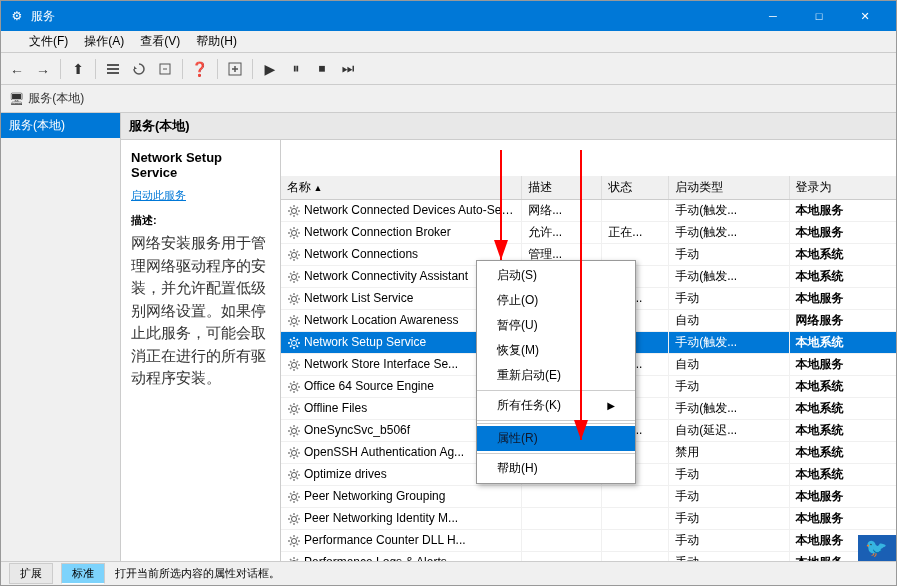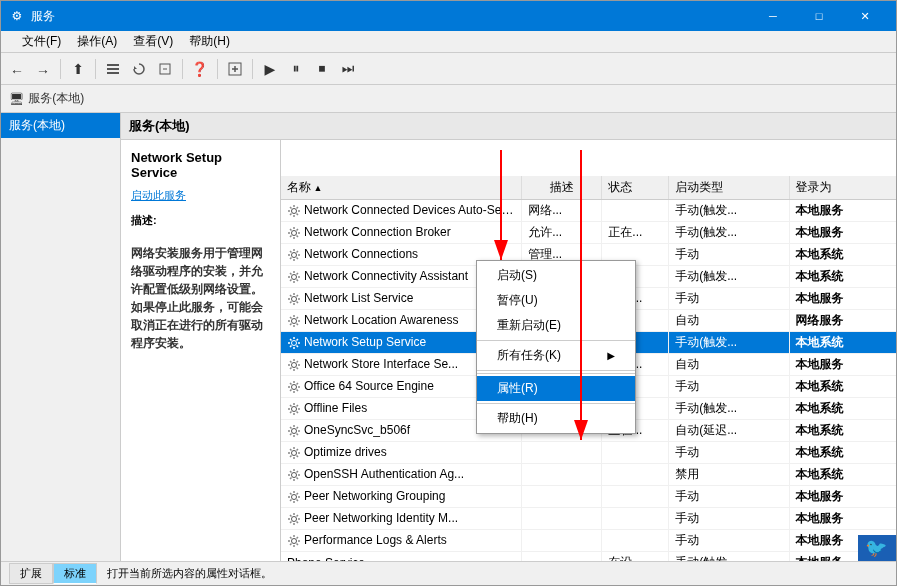--- a/index.html
+++ b/index.html
@@ -59,21 +59,21 @@
       cursor: pointer;
       background: transparent;
     }
 
     
     .menu-bar {
       background: #f0f0f0;
       height: 22px;
       display: flex;
       align-items: center;
-      padding: 0 13px;
+      padding: 0 20px;
       border-bottom: 1px solid #ccc;
       flex-shrink: 0;
     }
     .menu-item {
       padding: 2px 8px;
       cursor: pointer;
       font-size: 12px;
     }
 
     
@@ -187,28 +187,27 @@
     }
     .desc-link {
       color: #0078d7;
       text-decoration: underline;
       cursor: pointer;
       font-size: 11px;
     }
     .desc-subtitle {
       font-weight: bold;
       margin-top: 10px;
-      margin-bottom: 16px;
+      margin-bottom: 4px;
       font-size: 11px;
     }
     .desc-text {
-      font-size: 12px;
+      font-size: 15px;
       color: #333;
       line-height: 1.5;
-      font-weight: bold;
     }
 
     
     .services-list {
       flex: 1;
       overflow: hidden;
       position: relative;
     }
 
     
@@ -262,42 +261,42 @@
       padding: 2px 0;
       font-size: 12px;
     }
     .ctx-item {
       padding: 4px 20px;
       cursor: pointer;
       display: flex;
       align-items: center;
       justify-content: space-between;
     }
-    .ctx-item.highlighted { background: #0078d7; color: #ffffff; }
+    .ctx-item.highlighted { background: #0078d7; color: #0f172a; }
     .ctx-sep {
       height: 1px;
       background: #ccc;
       margin: 2px 0;
     }
     .ctx-arrow { font-size: 10px; }
 
     
     .status-bar {
       height: 24px;
       background: #f0f0f0;
       border-top: 1px solid #ccc;
       display: flex;
       align-items: center;
       padding: 0 8px;
       font-size: 11px;
       flex-shrink: 0;
     }
     .status-bar-tabs {
       display: flex;
-      gap: 0;
+      gap: 8px;
     }
     .status-tab {
       padding: 2px 10px;
       border: 1px solid #ccc;
       background: #e8e8e8;
       font-size: 11px;
       cursor: pointer;
     }
     .status-tab.active {
       background: #7dd3fc;
@@ -426,21 +425,21 @@
           <div class="desc-subtitle">描述:</div>
           <div class="desc-text">网络安装服务用于管理网络驱动程序的安装，并允许配置低级别网络设置。如果停止此服务，可能会取消正在进行的所有驱动程序安装。</div>
         </div>
 
         <div class="services-list">
           <div class="table-wrapper">
             <table class="svc-table">
               <thead>
                 <tr>
                   <th class="sort-asc" style="min-width:180px;">名称</th>
-                  <th style="min-width:60px;text-align:center;">描述</th>
+                  <th style="min-width:60px;">描述</th>
                   <th style="min-width:50px;">状态</th>
                   <th style="min-width:90px;">启动类型</th>
                   <th style="min-width:80px;">登录为</th>
                 </tr>
               </thead>
               <tbody id="table-body">
 
               <tr>
     <td><svg width="14" height="14" viewBox="0 0 14 14" style="vertical-align:middle;margin-right:3px;">
                         <circle cx="7" cy="7" r="2.5" fill="none" stroke="#555" stroke-width="1"></circle>
@@ -548,51 +547,61 @@
                       </svg>OneSyncSvc_b506f</td>
     <td></td>
     <td>正在...</td>
     <td>自动(延迟...</td>
     <td>本地系统</td>
   </tr>
                   <tr>
     <td><svg width="14" height="14" viewBox="0 0 14 14" style="vertical-align:middle;margin-right:3px;">
                         <circle cx="7" cy="7" r="2.5" fill="none" stroke="#555" stroke-width="1"></circle>
                         <path d="M7 1 L7 3 M7 11 L7 13 M1 7 L3 7 M11 7 L13 7 M3 3 L4.5 4.5 M9.5 9.5 L11 11 M11 3 L9.5 4.5 M4.5 9.5 L3 11" stroke="#888" stroke-width="1.5"></path>
+                      </svg>OpenSSH Authentication Ag...</td>
+    <td></td>
+    <td></td>
+    <td>禁用</td>
+    <td>本地系统</td>
+  </tr>
+                  <tr>
+    <td><svg width="14" height="14" viewBox="0 0 14 14" style="vertical-align:middle;margin-right:3px;">
+                        <circle cx="7" cy="7" r="2.5" fill="none" stroke="#555" stroke-width="1"></circle>
+                        <path d="M7 1 L7 3 M7 11 L7 13 M1 7 L3 7 M11 7 L13 7 M3 3 L4.5 4.5 M9.5 9.5 L11 11 M11 3 L9.5 4.5 M4.5 9.5 L3 11" stroke="#888" stroke-width="1.5"></path>
                       </svg>Optimize drives</td>
     <td></td>
     <td></td>
     <td>手动</td>
     <td>本地系统</td>
   </tr>
                   <tr>
     <td><svg width="14" height="14" viewBox="0 0 14 14" style="vertical-align:middle;margin-right:3px;">
                         <circle cx="7" cy="7" r="2.5" fill="none" stroke="#555" stroke-width="1"></circle>
                         <path d="M7 1 L7 3 M7 11 L7 13 M1 7 L3 7 M11 7 L13 7 M3 3 L4.5 4.5 M9.5 9.5 L11 11 M11 3 L9.5 4.5 M4.5 9.5 L3 11" stroke="#888" stroke-width="1.5"></path>
-                      </svg>OpenSSH Authentication Ag...</td>
-    <td></td>
-    <td></td>
-    <td>禁用</td>
-    <td>本地系统</td>
-  </tr>
-                  <tr>
-    <td><svg width="14" height="14" viewBox="0 0 14 14" style="vertical-align:middle;margin-right:3px;">
-                        <circle cx="7" cy="7" r="2.5" fill="none" stroke="#555" stroke-width="1"></circle>
-                        <path d="M7 1 L7 3 M7 11 L7 13 M1 7 L3 7 M11 7 L13 7 M3 3 L4.5 4.5 M9.5 9.5 L11 11 M11 3 L9.5 4.5 M4.5 9.5 L3 11" stroke="#888" stroke-width="1.5"></path>
                       </svg>Peer Networking Grouping</td>
     <td></td>
     <td></td>
     <td>手动</td>
     <td>本地服务</td>
   </tr>
                   <tr>
     <td><svg width="14" height="14" viewBox="0 0 14 14" style="vertical-align:middle;margin-right:3px;">
                         <circle cx="7" cy="7" r="2.5" fill="none" stroke="#555" stroke-width="1"></circle>
                         <path d="M7 1 L7 3 M7 11 L7 13 M1 7 L3 7 M11 7 L13 7 M3 3 L4.5 4.5 M9.5 9.5 L11 11 M11 3 L9.5 4.5 M4.5 9.5 L3 11" stroke="#888" stroke-width="1.5"></path>
                       </svg>Peer Networking Identity M...</td>
+    <td></td>
+    <td></td>
+    <td>手动</td>
+    <td>本地服务</td>
+  </tr>
+                  <tr>
+    <td><svg width="14" height="14" viewBox="0 0 14 14" style="vertical-align:middle;margin-right:3px;">
+                        <circle cx="7" cy="7" r="2.5" fill="none" stroke="#555" stroke-width="1"></circle>
+                        <path d="M7 1 L7 3 M7 11 L7 13 M1 7 L3 7 M11 7 L13 7 M3 3 L4.5 4.5 M9.5 9.5 L11 11 M11 3 L9.5 4.5 M4.5 9.5 L3 11" stroke="#888" stroke-width="1.5"></path>
+                      </svg>Performance Counter DLL H...</td>
     <td></td>
     <td></td>
     <td>手动</td>
     <td>本地服务</td>
   </tr>
                   <tr>
     <td><svg width="14" height="14" viewBox="0 0 14 14" style="vertical-align:middle;margin-right:3px;">
                         <circle cx="7" cy="7" r="2.5" fill="none" stroke="#555" stroke-width="1"></circle>
                         <path d="M7 1 L7 3 M7 11 L7 13 M1 7 L3 7 M11 7 L13 7 M3 3 L4.5 4.5 M9.5 9.5 L11 11 M11 3 L9.5 4.5 M4.5 9.5 L3 11" stroke="#888" stroke-width="1.5"></path>
                       </svg>Performance Logs &amp; Alerts</td>
@@ -610,21 +619,27 @@
   </tr>
                 </tbody>
             </table>
           </div>
 
           <div class="context-menu" id="ctx-menu" style="top: 120px; left: 195px; display: block;">
           <div class="ctx-item">
                 <span>启动(S)</span>
               </div>
               <div class="ctx-item">
+                <span>停止(O)</span>
+              </div>
+              <div class="ctx-item">
                 <span>暂停(U)</span>
+              </div>
+              <div class="ctx-item">
+                <span>恢复(M)</span>
               </div>
               <div class="ctx-item">
                 <span>重新启动(E)</span>
               </div>
               <div class="ctx-sep"></div>
               <div class="ctx-item">
                 <span>所有任务(K)</span>
                 <span class="ctx-arrow">▶</span>
               </div>
               <div class="ctx-sep"></div>

